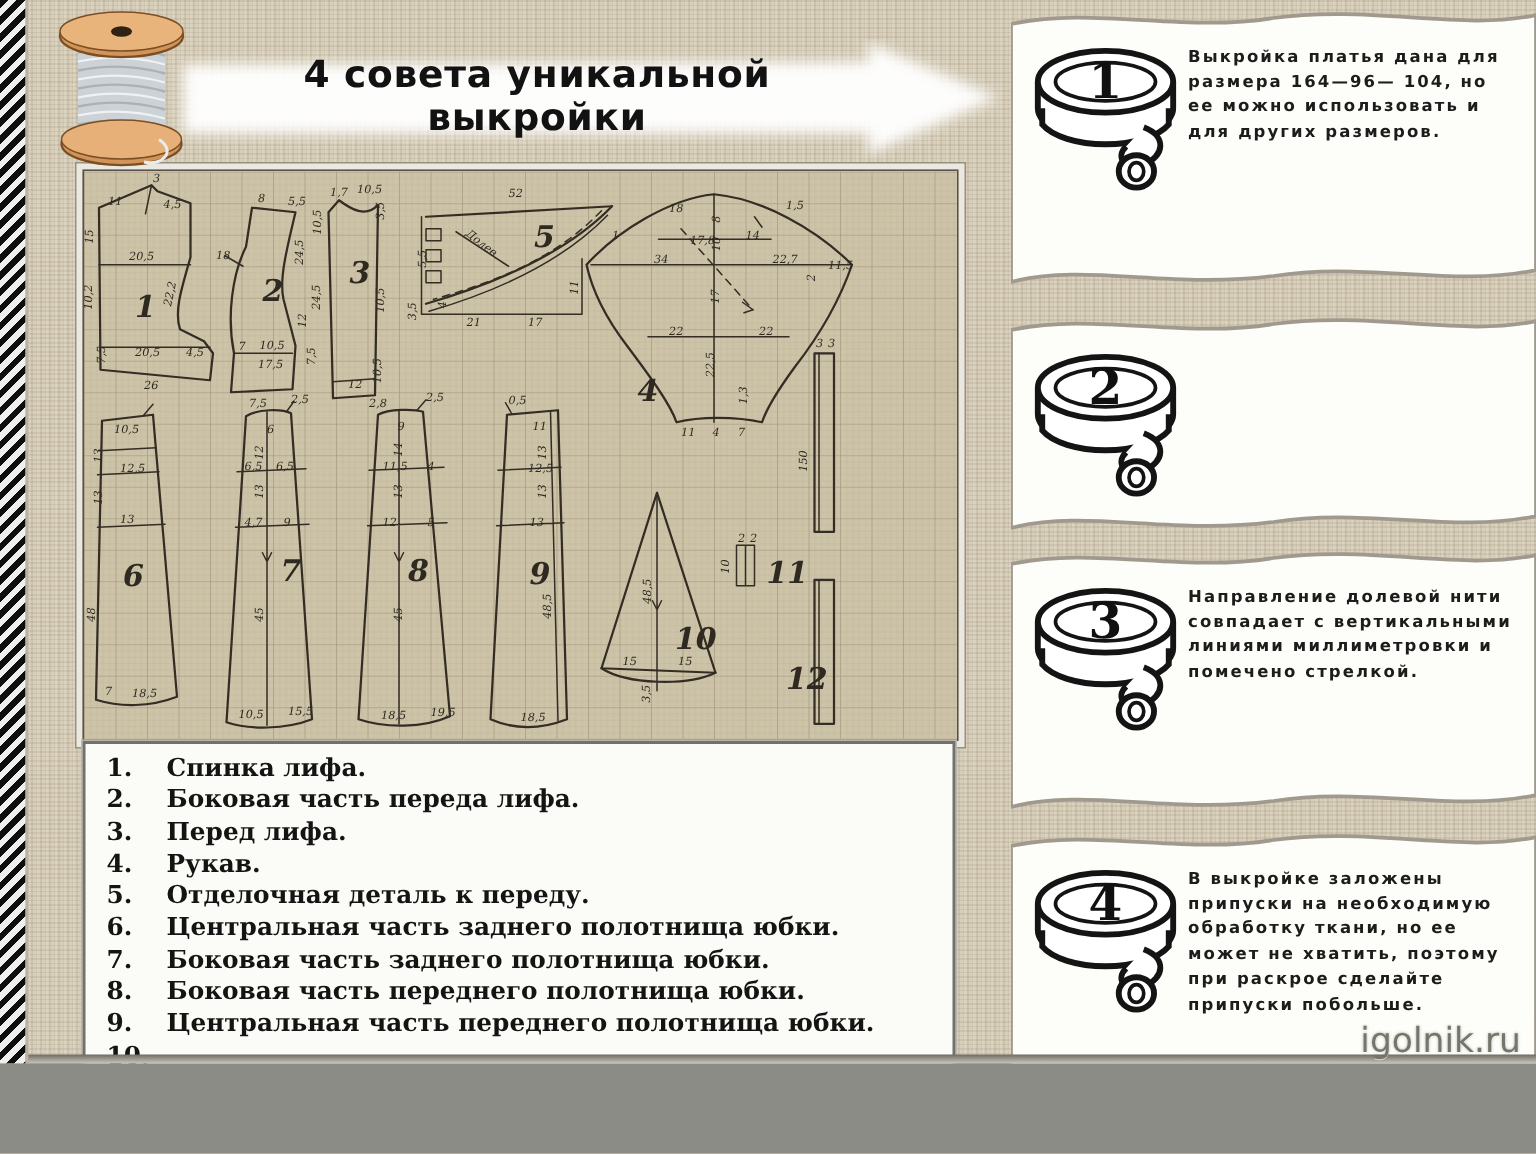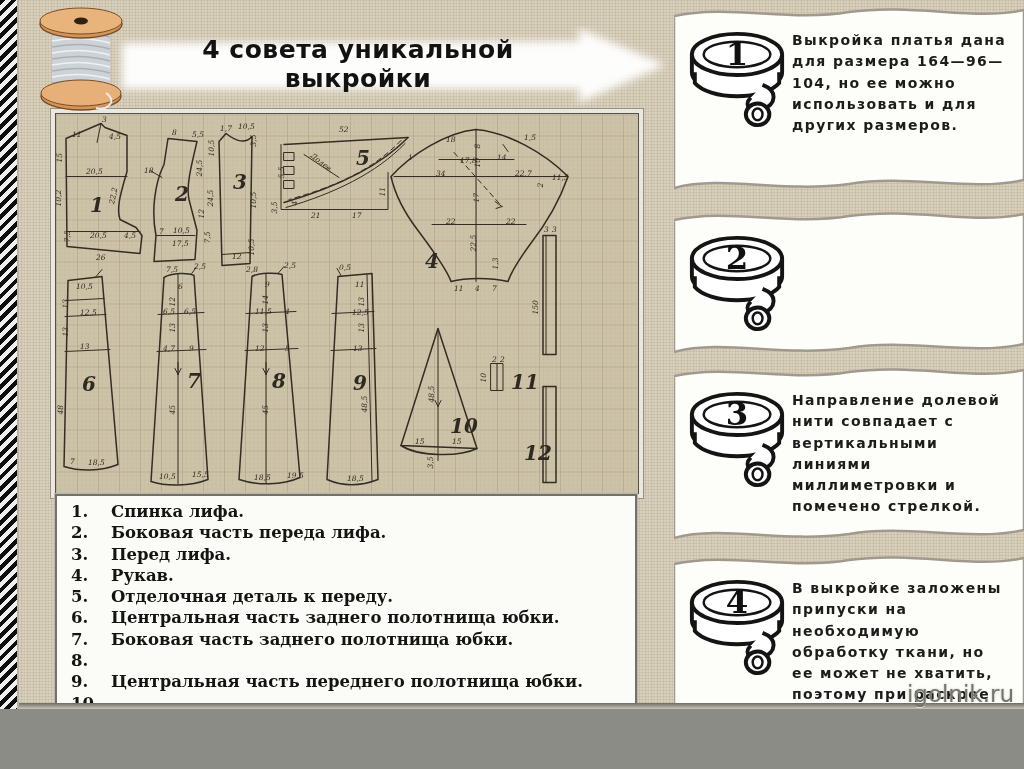--- a/index.html
+++ b/index.html
@@ -37,21 +37,21 @@
   .lrow{display:flex;align-items:baseline;height:21.3px;font-family:"DejaVu Serif",serif;
     font-weight:bold;font-size:16.5px;color:#141414;}
   #legend-list{padding:6px 0 0 14px;}
   .lnum{display:inline-block;width:40px;}
   
   #tips{position:absolute;left:674px;top:0;width:350px;height:769px;z-index:2;}
   .tip{position:absolute;left:0;width:350px;}
   .tip-bg{position:absolute;left:0;top:0;width:100%;height:100%;}
   .tip-icon{position:absolute;left:12px;top:28px;width:102px;height:102px;}
   .tip-text{position:absolute;left:118px;right:14px;top:30px;
-    font-weight:bold;font-size:14px;line-height:1.52;letter-spacing:1.4px;color:#1c1c1c;}
+    font-weight:bold;font-size:11px;line-height:1.52;letter-spacing:1.4px;color:#1c1c1c;}
   .tip-num{font:bold 33px "DejaVu Serif",serif;fill:#101010;text-anchor:middle;}
   .watermark{position:absolute;right:10px;bottom:2px;z-index:7;
     font-size:23px;color:#76756b;text-shadow:0 1px 0 rgba(255,255,255,.65),0 0 2px rgba(60,60,50,.4);}
 </style>
 </head>
 <body>
 
 <div class="stage">
 
   <div class="film-edge"></div>
@@ -329,20 +329,21 @@
     <span class="ltext">Центральная часть заднего полотнища юбки.</span>
   </div>
 
   <div class="lrow">
     <span class="lnum">7.</span>
     <span class="ltext">Боковая часть заднего полотнища юбки.</span>
   </div>
 
   <div class="lrow">
     <span class="lnum">8.</span>
+    <span class="ltext">Боковая часть переднего полотнища юбки.</span>
   </div>
 
   <div class="lrow">
     <span class="lnum">9.</span>
     <span class="ltext">Центральная часть переднего полотнища юбки.</span>
   </div>
 
   <div class="lrow">
     <span class="lnum">10.</span>
   </div>

